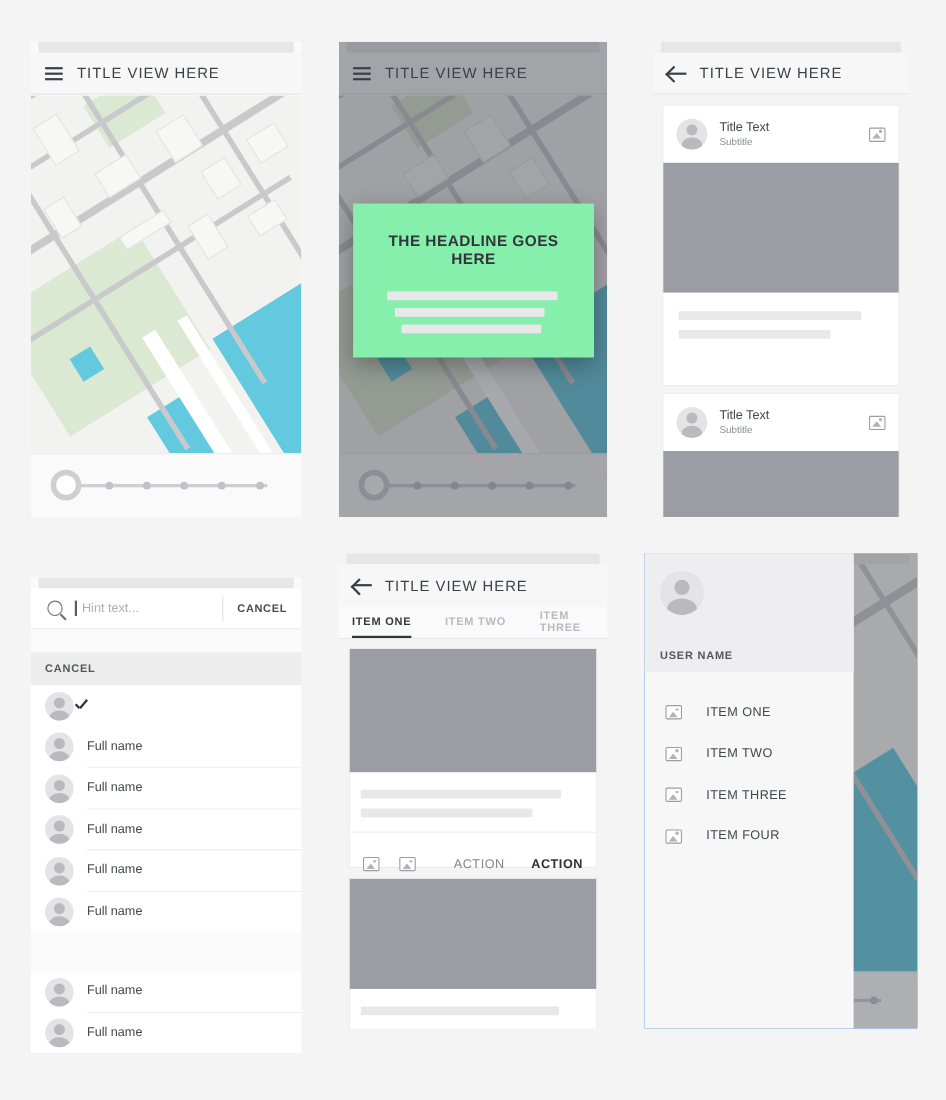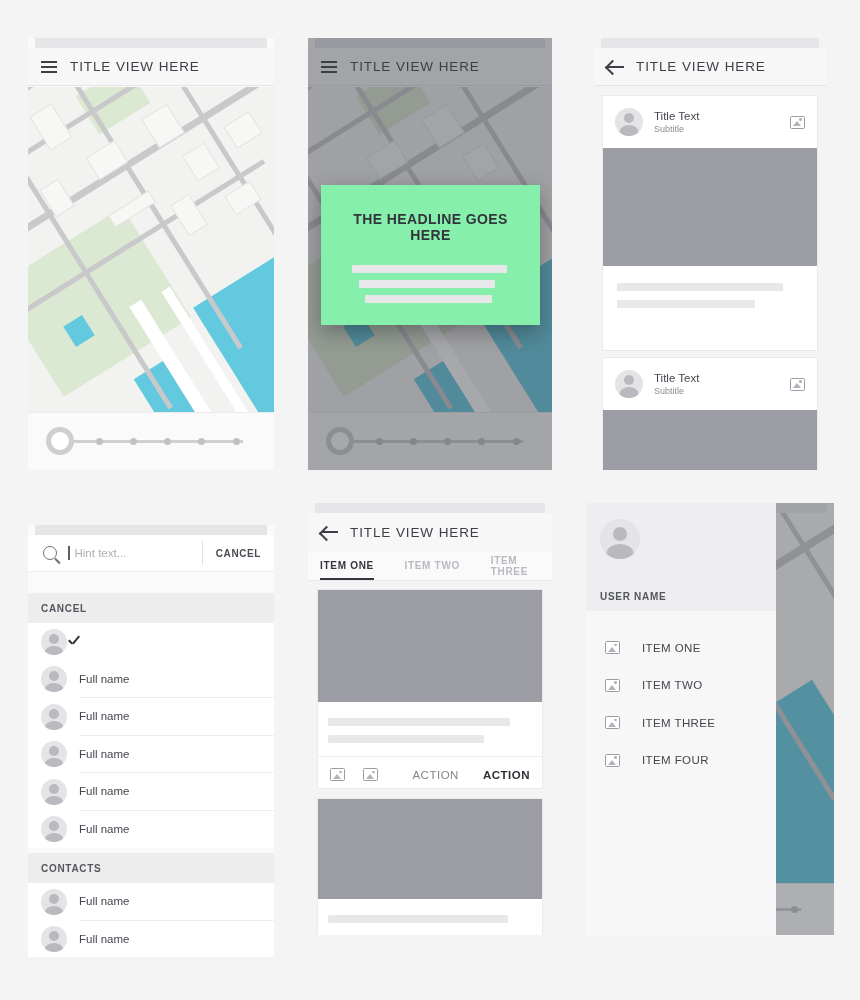--- a/index.html
+++ b/index.html
@@ -293,21 +293,20 @@
       <div class="lrow">
         <div class="avatar"></div>
         <div class="lname">Full name</div>
       </div>
       <div class="lrow last">
         <div class="avatar"></div>
         <div class="lname">Full name</div>
       </div>
     </div>
 
-    <div class="sechead" style="position:absolute; left:0; right:0; top:328px; height:30px;">CONTACTS</div>
 
     <div style="position:absolute; left:0; right:0; top:358px;">
       <div class="lrow">
         <div class="avatar"></div>
         <div class="lname">Full name</div>
       </div>
       <div class="lrow last">
         <div class="avatar"></div>
         <div class="lname">Full name</div>
       </div>
@@ -332,21 +331,21 @@
       </div>
       <div class="tab" style="margin-left:30px;">
         <span>ITEM THREE</span>
       </div>
     </div>
 
     <div class="card" style="left:9px; top:86px; width:226px; height:200px;">
       <div class="media" style="height:112px;"></div>
       <div class="ph" style="margin:16px 32px 0 10px;"></div>
       <div class="ph" style="margin:9px 58px 0 10px;"></div>
-      <div class="actionbar" style="margin-top:13px;">
+      <div class="actionbar" style="margin-top:13px;align-items:flex-end;">
         <div class="imgicon"></div>
         <div class="imgicon" style="margin-left:18px;"></div>
         <div class="sp"></div>
         <div class="act">ACTION</div>
         <div class="act strong" style="margin-left:24px;">ACTION</div>
       </div>
     </div>
 
     <div class="card" style="left:9px; top:295px; width:226px; height:150px;">
       <div class="media" style="height:100px;"></div>

